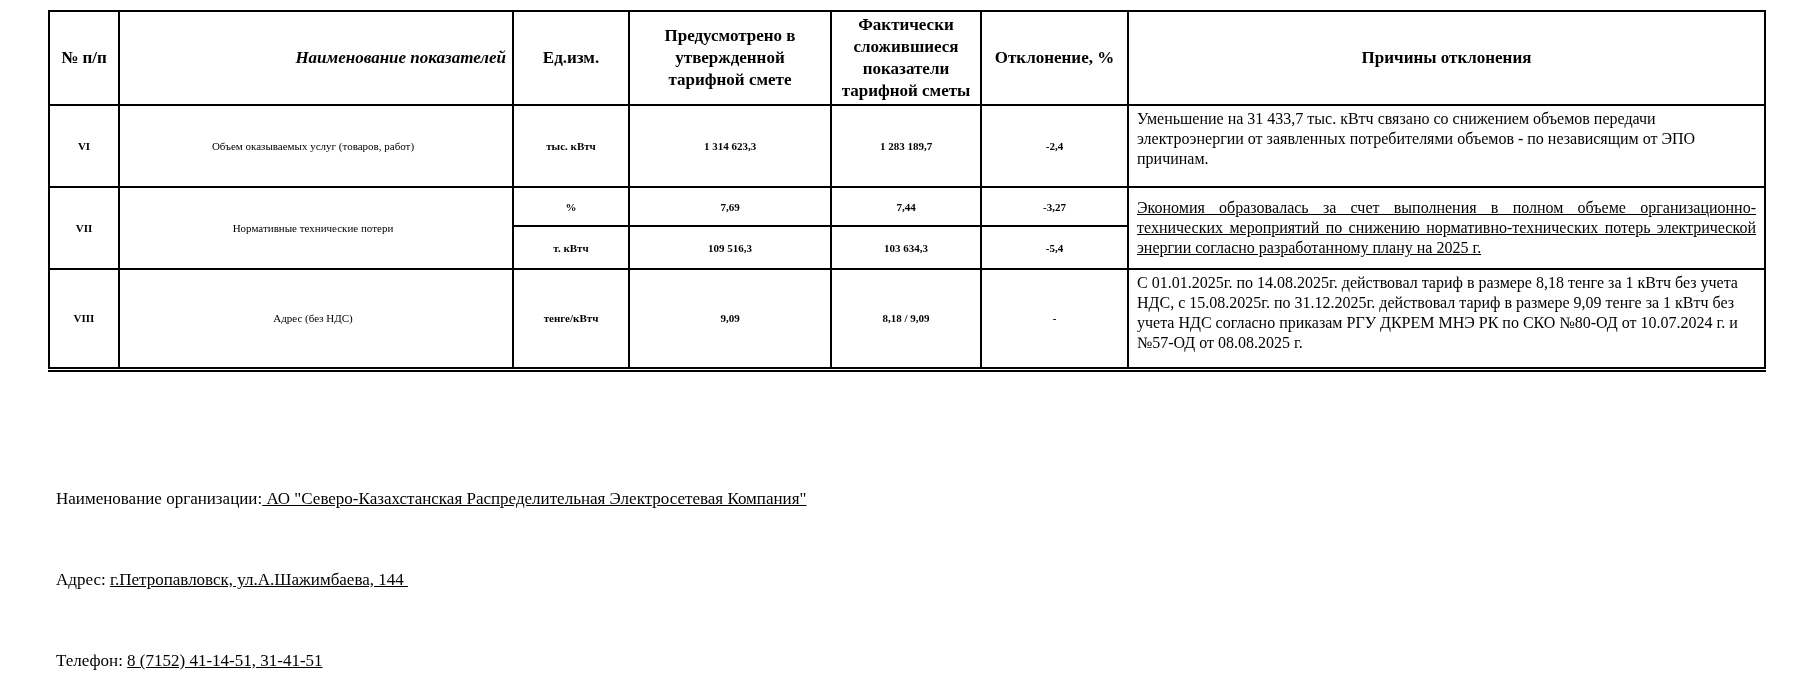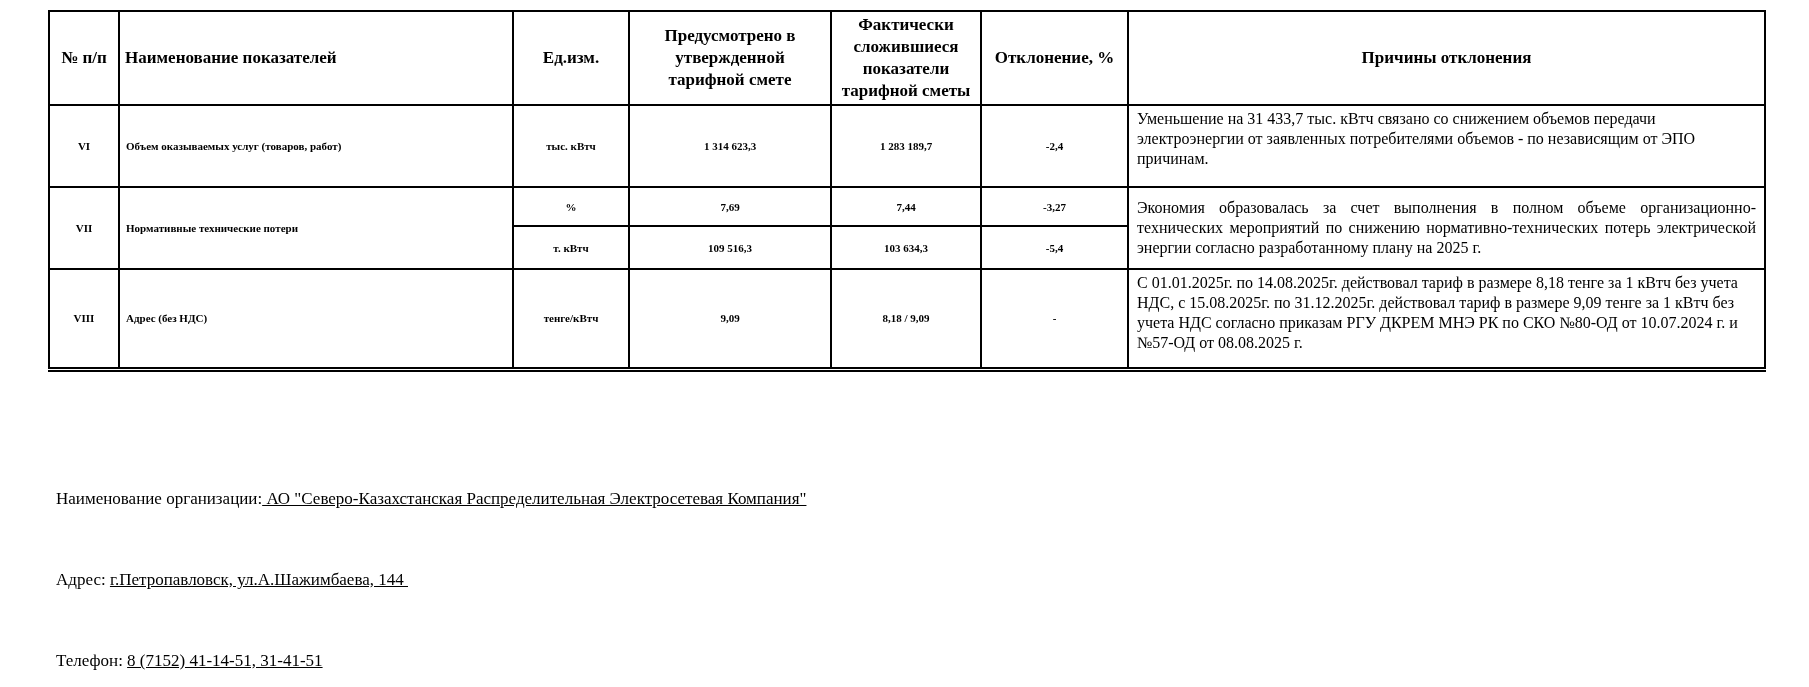--- a/index.html
+++ b/index.html
@@ -21,29 +21,29 @@
   }
   .report-table th,.report-table td{
     border:2px solid #000;
     overflow:hidden;
   }
   .report-table th{
     font-weight:bold;font-size:17px;line-height:22px;
     text-align:center;vertical-align:middle;
     padding:2px 6px;
   }
-  .report-table th.left{text-align:left;padding-left:5px;}
+  .report-table th.left{text-align:right;padding-left:5px;font-style:italic;}
   .report-table td{font-size:11px;}
   td.c{text-align:center;vertical-align:middle;font-weight:bold;}
-  td.name{text-align:left;vertical-align:middle;font-weight:bold;padding:2px 12px 2px 6px;}
+  td.name{text-align:center;vertical-align:middle;font-weight:normal;padding:2px 12px 2px 6px;}
   td.reason{
     font-size:16px;font-weight:normal;line-height:20px;
     padding:3px 8px 3px 8px;vertical-align:top;text-align:left;border-radius:15px;
   }
-  td.reason.justify{text-align:justify;vertical-align:middle;}
+  td.reason.justify{text-align:justify;vertical-align:middle;text-decoration:underline;}
   tr.h-row{height:94px;}
   tr.r-vi{height:82px;}
   tr.r-vii-a{height:39px;}
   tr.r-vii-b{height:43px;}
   tr.r-viii{height:100px;}
 
   .footer{
     position:absolute;left:56px;top:431px;
     font-size:17px;line-height:27px;
     white-space:pre-wrap;

